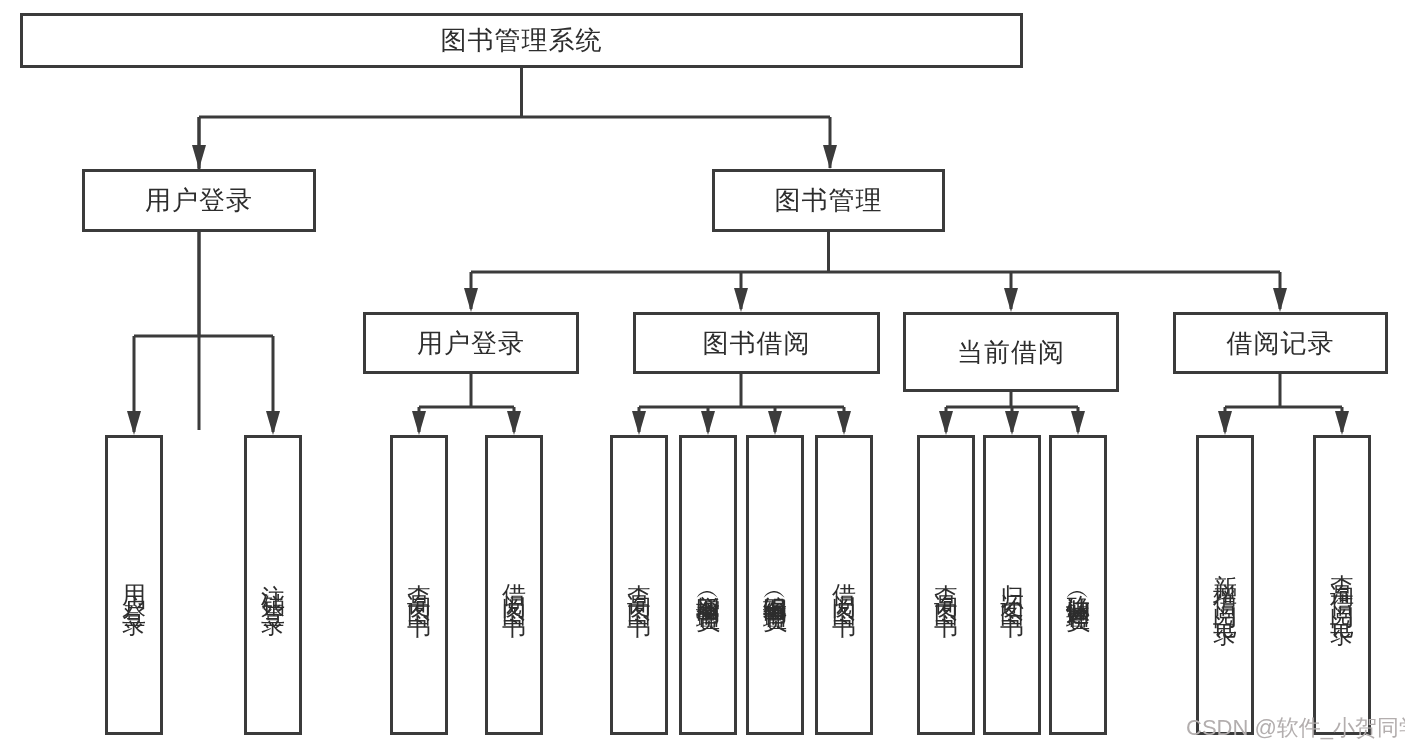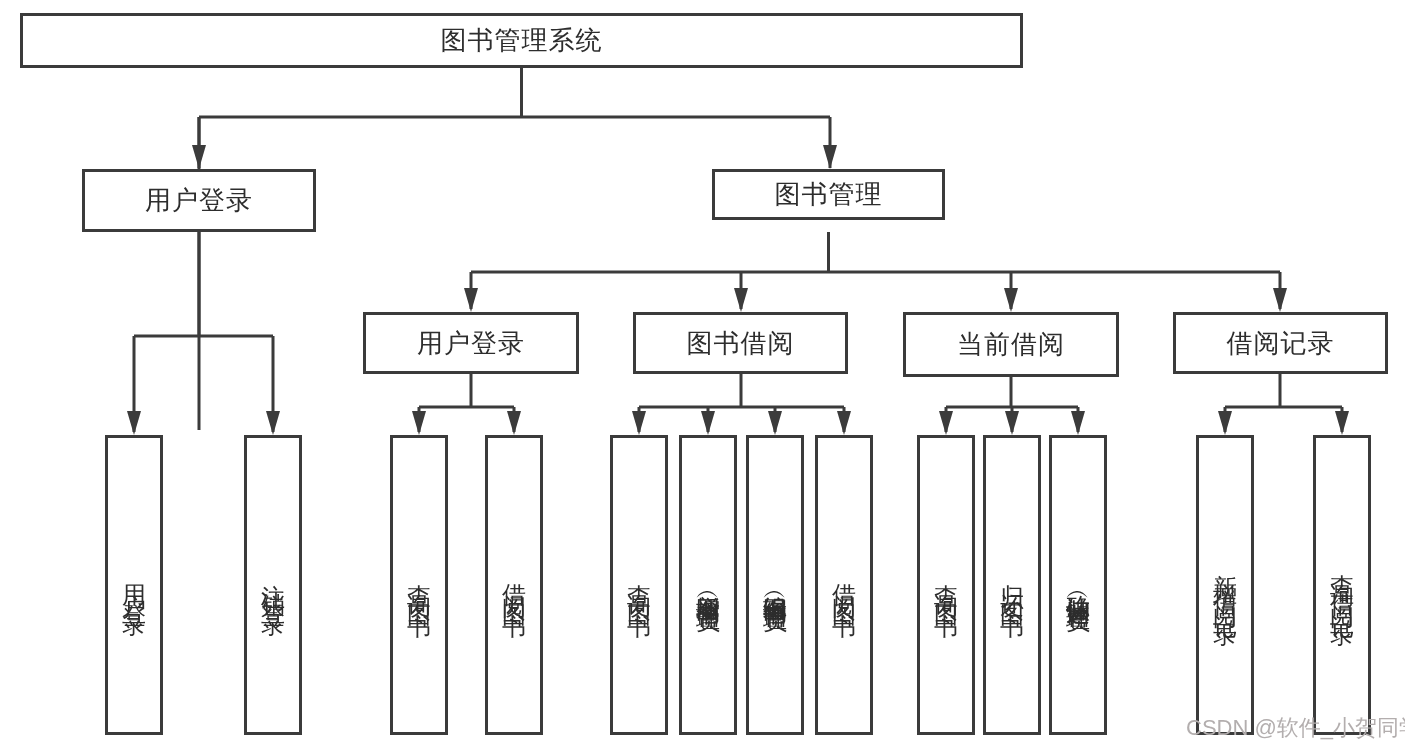--- a/index.html
+++ b/index.html
@@ -90,31 +90,31 @@
     </g>
   </svg>
 
   <div class="box" style="left:20px;top:13px;width:1003px;height:55px;">
     <span class="h-label">图书管理系统</span>
   </div>
 
   <div class="box" style="left:82px;top:169px;width:234px;height:63px;">
     <span class="h-label">用户登录</span>
   </div>
-  <div class="box" style="left:712px;top:169px;width:233px;height:51px;">
+  <div class="box" style="left:712px;top:169px;width:233px;height:63px;">
     <span class="h-label">图书管理</span>
   </div>
 
   <div class="box" style="left:363px;top:312px;width:216px;height:62px;">
     <span class="h-label">用户登录</span>
   </div>
-  <div class="box" style="left:633px;top:312px;width:215px;height:62px;">
+  <div class="box" style="left:633px;top:312px;width:247px;height:62px;">
     <span class="h-label">图书借阅</span>
   </div>
-  <div class="box" style="left:903px;top:312px;width:216px;height:65px;">
+  <div class="box" style="left:903px;top:312px;width:216px;height:80px;">
     <span class="h-label">当前借阅</span>
   </div>
   <div class="box" style="left:1173px;top:312px;width:215px;height:62px;">
     <span class="h-label">借阅记录</span>
   </div>
 
   <div class="box leaf" style="left:105px;">
     <span class="v-label">用户登录</span>
   </div>
   <div class="box leaf" style="left:244px;">

